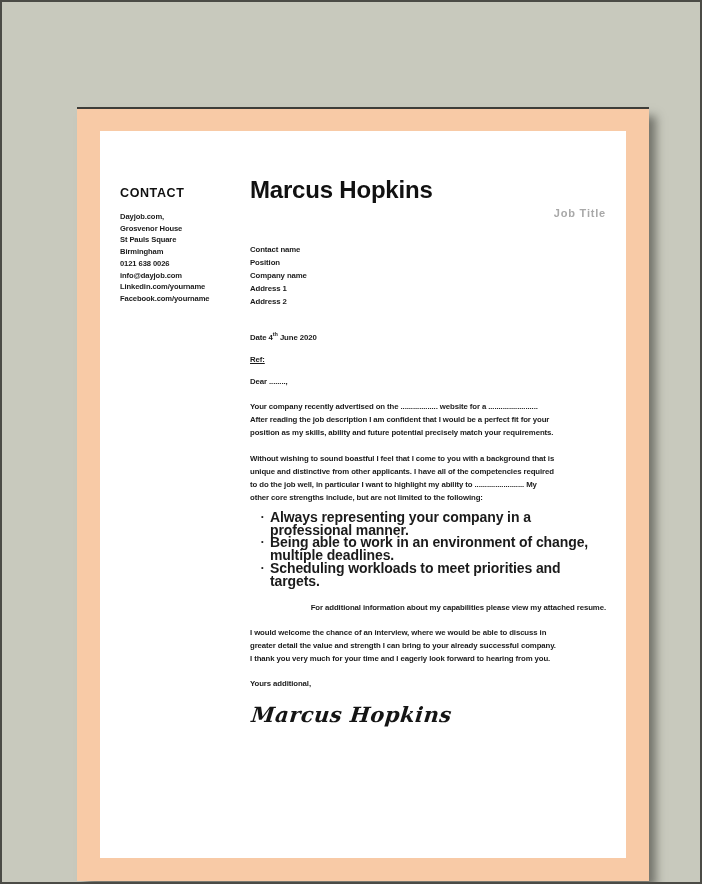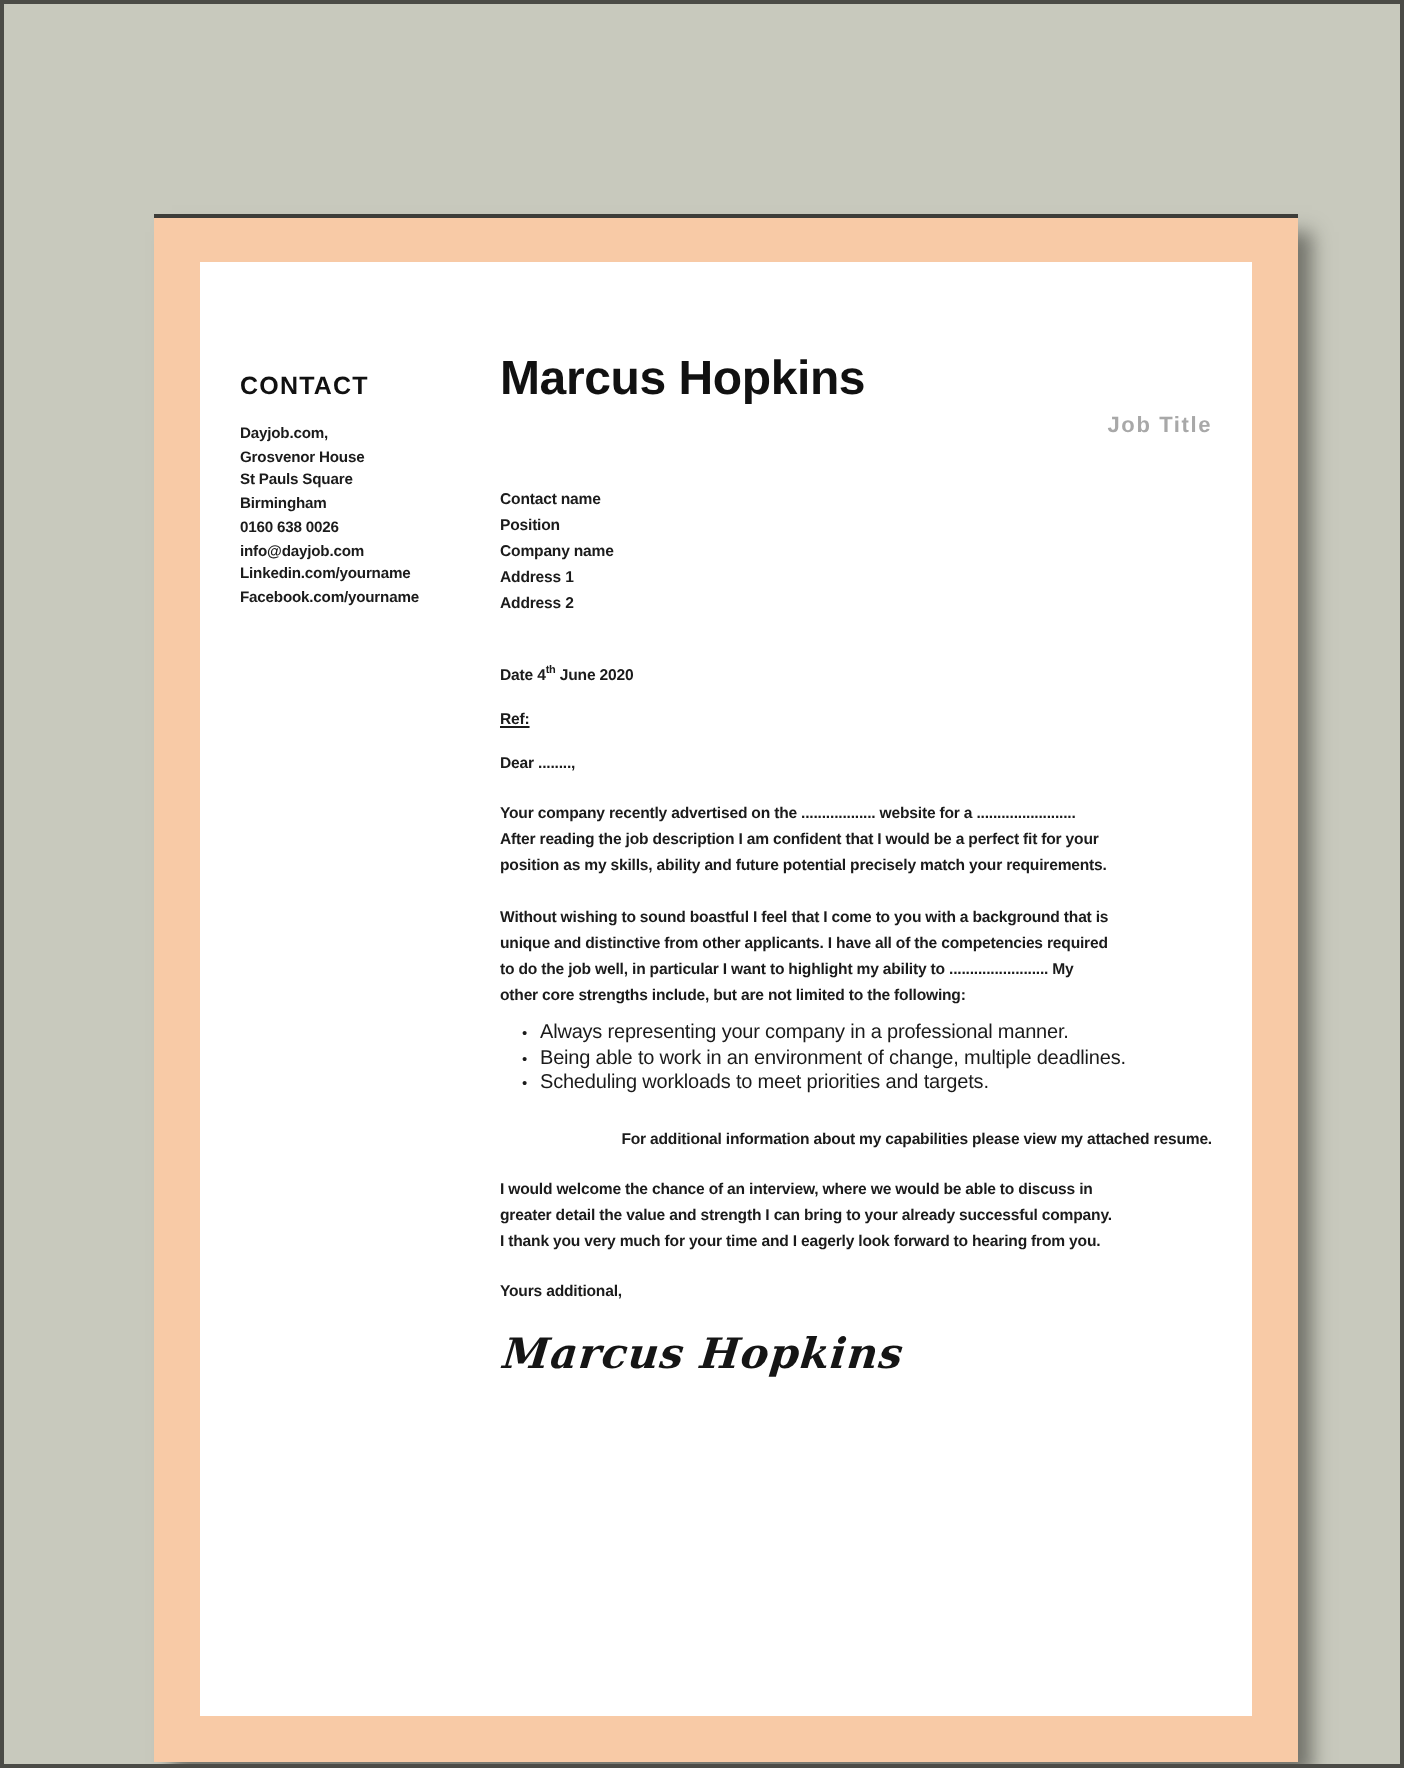--- a/index.html
+++ b/index.html
@@ -57,21 +57,21 @@
   .dear-line { margin-top:9px; }
   .para-1 { margin-top:12px; }
   .para-2 { margin-top:13px; }
   .bullet-list { margin-top:7px; }
   .bullet-row { display:flex; line-height:12.7px; }
   .bullet-marker {
     width:20px; padding-left:11px; flex:0 0 20px;
     font-size:7.5px; color:#1b1b1b;
   }
   .bullet-text {
-    font-size:10px; font-weight:400; letter-spacing:-0.1px; color:#1b1b1b;
+    font-size:14px; font-weight:700; letter-spacing:-0.1px; color:#1b1b1b;
   }
   .para-3 { margin-top:14px;text-align:right; }
   .para-4 { margin-top:12px; }
   .closing { margin-top:12px; }
   .signature {
     margin-top:10px;
     font-family:"DejaVu Serif","Liberation Serif",serif;
     font-style:italic; font-weight:bold;
     font-size:21px; line-height:30px; color:#151515;
     transform:skewX(-6deg); transform-origin:left bottom;
@@ -84,21 +84,21 @@
 
 <div class="page">
   <div class="paper">
 
     <div class="sidebar">
       <div class="contact-heading">CONTACT</div>
       <div class="contact-lines">Dayjob.com,
 Grosvenor House
 St Pauls Square
 Birmingham
-0160 638 0026
+0121 638 0026
 info@dayjob.com
 Linkedin.com/yourname
 Facebook.com/yourname</div>
     </div>
 
     <div class="main">
       <div class="name">Marcus Hopkins</div>
       <div class="job-title">Job Title</div>
 
       <div class="recipient body-text">Contact name

